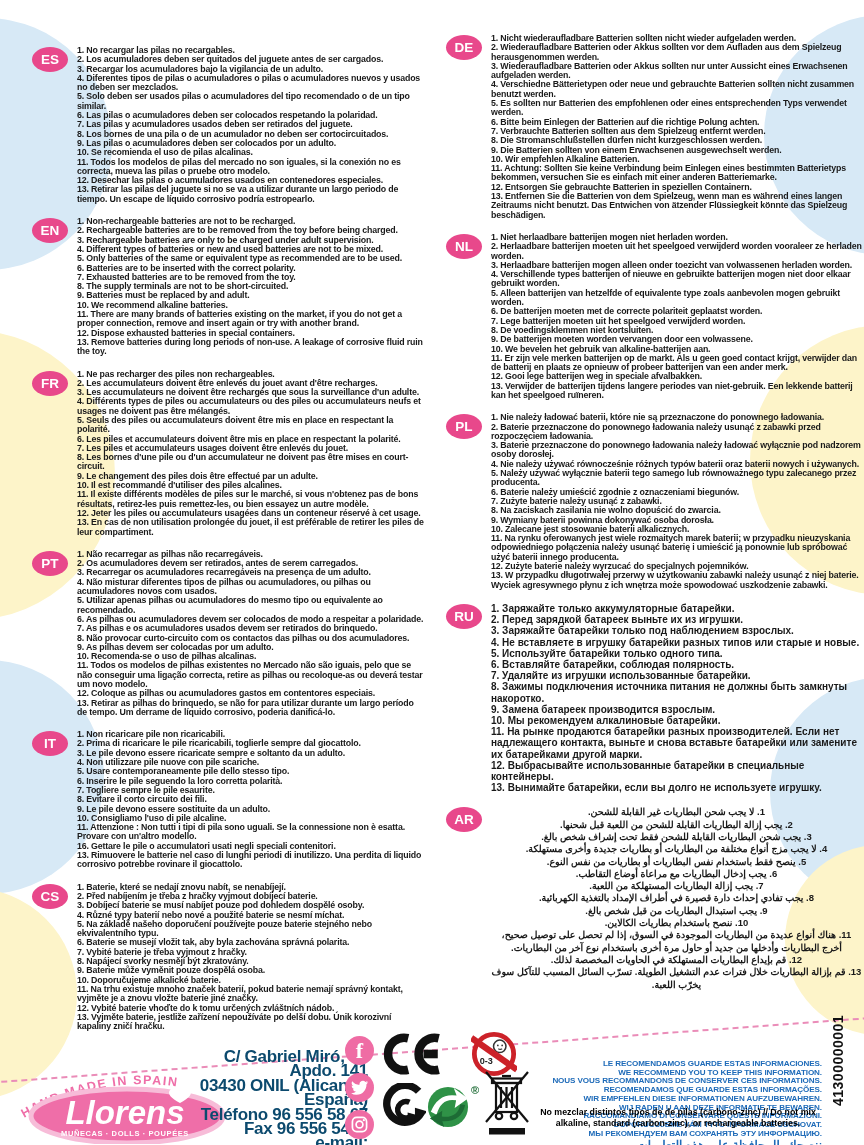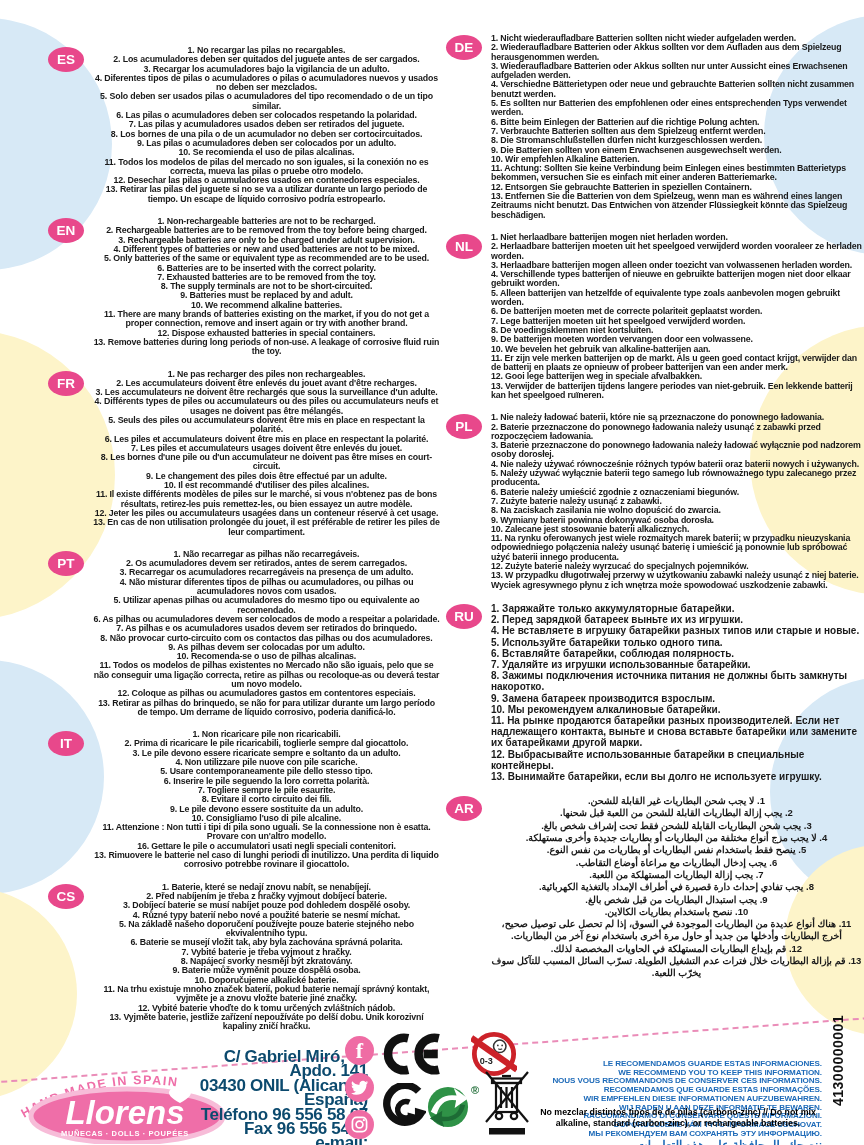--- a/index.html
+++ b/index.html
@@ -2,21 +2,21 @@
 <html><head>
 <meta charset="utf-8">
 <style>
   html,body{margin:0;padding:0;background:#fff;}
   #page{position:relative;width:864px;height:1145px;overflow:hidden;background:#fff;
         font-family:"Liberation Sans",sans-serif;}
   .c{position:absolute;border-radius:50%;z-index:0;}
   .c.blue{background:#d7e9f6;}
   .c.yellow{background:#fdf4c9;}
   .col{position:absolute;z-index:2;}
-  #col-left{left:48px;top:46px;width:392px;text-align:center;}
+  #col-left{left:32px;top:46px;width:392px;}
   #col-right{left:446px;top:34px;width:416px;}
   .section{display:flex;align-items:flex-start;margin-bottom:13px;}
   .badge{flex:0 0 36px;height:25px;border-radius:50%;background:#e8488b;color:#fff;
          font-weight:700;font-size:13.5px;display:flex;align-items:center;justify-content:center;
          margin-right:9px;margin-top:1px;}
   .items{flex:1;}
   .item{font-size:8.8px;line-height:9.3px;font-weight:700;color:#1a1a1a;letter-spacing:-0.15px;}
   .items.lg .item{font-size:10px;line-height:11.2px;letter-spacing:0;}
   .items.ar .item{font-size:9.5px;line-height:12.3px;text-align:center;letter-spacing:0;}
   #dash-line{position:absolute;left:-20px;top:1049px;width:910px;border-top:2.5px dashed #ea8cb8;
@@ -221,20 +221,21 @@
           <div class="item">11. Na rynku oferowanych jest wiele rozmaitych marek baterii; w przypadku nieuzyskania odpowiedniego połączenia należy usunąć baterię i umieścić ją ponownie lub spróbować użyć baterii innego producenta.</div>
           <div class="item">12. Zużyte baterie należy wyrzucać do specjalnych pojemników.</div>
           <div class="item">13. W przypadku długotrwałej przerwy w użytkowaniu zabawki należy usunąć z niej baterie. Wyciek agresywnego płynu z ich wnętrza może spowodować uszkodzenie zabawki.</div>
         </div>
       </div>
       <div class="section">
         <span class="badge">RU</span>
         <div class="items lg">
           <div class="item">1. Заряжайте только аккумуляторные батарейки.</div>
           <div class="item">2. Перед зарядкой батареек выньте их из игрушки.</div>
+          <div class="item">3. Заряжайте батарейки только под наблюдением взрослых.</div>
           <div class="item">4. Не вставляете в игрушку батарейки разных типов или старые и новые.</div>
           <div class="item">5. Используйте батарейки только одного типа.</div>
           <div class="item">6. Вставляйте батарейки, соблюдая полярность.</div>
           <div class="item">7. Удаляйте из игрушки использованные батарейки.</div>
           <div class="item">8. Зажимы подключения источника питания не должны быть замкнуты накоротко.</div>
           <div class="item">9. Замена батареек производится взрослым.</div>
           <div class="item">10. Мы рекомендуем алкалиновые батарейки.</div>
           <div class="item">11. На рынке продаются батарейки разных производителей. Если нет надлежащего контакта, выньте и снова вставьте батарейки или замените их батарейками другой марки.</div>
           <div class="item">12. Выбрасывайте использованные батарейки в специальные контейнеры.</div>
           <div class="item">13. Вынимайте батарейки, если вы долго не используете игрушку.</div>

